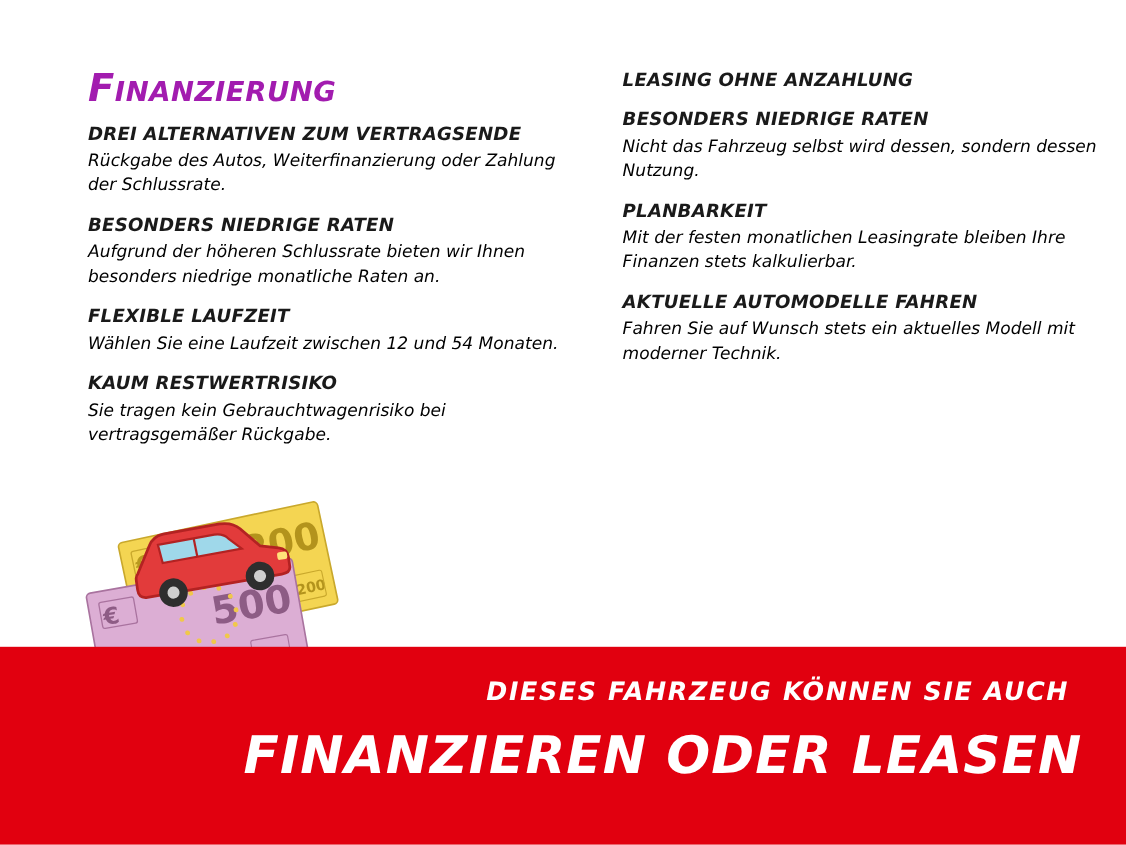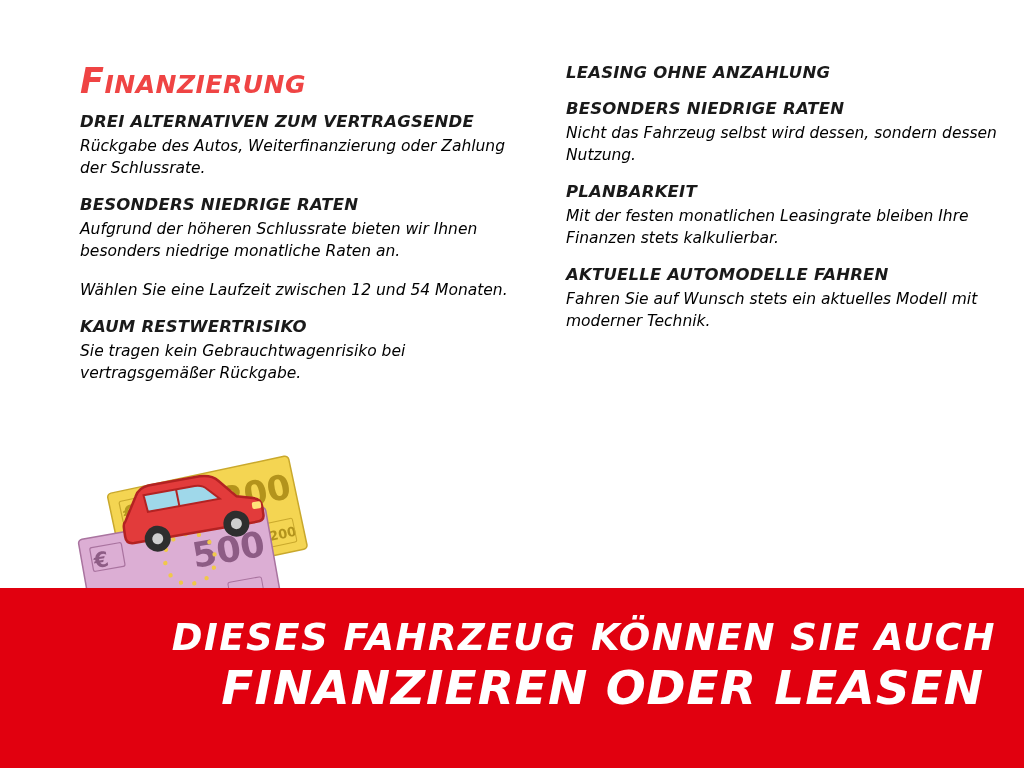--- a/index.html
+++ b/index.html
@@ -34,21 +34,21 @@
   .col {
     width: 470px;
   }
   .col-left  { margin-left: 80px; }
   .col-right { margin-left: 28px; }
 
   .col-title {
     font-family: "DejaVu Sans", sans-serif;
     font-weight: bold;
     font-style: italic;
-    color: #ef4444;
+    color: #a21caf;
     font-size: 35px;
     letter-spacing: 0.5px;
     line-height: 1.0;
     margin: 0 0 14px 0;
     font-variant: small-caps;
     text-transform: capitalize;
   }
 
   .item { margin-bottom: 17px; }
   .item-head {
@@ -76,27 +76,27 @@
   .banner {
     position: absolute;
     left: 0;
     bottom: 0;
     width: 1024px;
     height: 180px;
     background: #e1000f;
   }
   .banner-line1 {
     position: absolute;
-    right: 28px;
+    right: 52px;
     top: 28px;
     color: #ffffff;
     font-family: "DejaVu Sans", sans-serif;
     font-weight: bold;
     font-style: italic;
-    font-size: 37px;
+    font-size: 23px;
     letter-spacing: 1.5px;
     text-transform: uppercase;
     white-space: nowrap;
   }
   .banner-line2 {
     position: absolute;
     right: 40px;
     top: 72px;
     color: #ffffff;
     font-family: "DejaVu Sans", sans-serif;
@@ -131,20 +131,21 @@
         <p class="item-head">Drei Alternativen zum Vertragsende</p>
         <p class="item-body">Rückgabe des Autos, Weiterfinanzierung oder Zahlung der Schlussrate.</p>
       </div>
 
       <div class="item">
         <p class="item-head">Besonders niedrige Raten</p>
         <p class="item-body">Aufgrund der höheren Schlussrate bieten wir Ihnen besonders niedrige monatliche Raten an.</p>
       </div>
 
       <div class="item">
+        <p class="item-head">Flexible Laufzeit</p>
         <p class="item-body">Wählen Sie eine Laufzeit zwischen 12 und 54 Monaten.</p>
       </div>
 
       <div class="item">
         <p class="item-head">Kaum Restwertrisiko</p>
         <p class="item-body">Sie tragen kein Gebrauchtwagenrisiko bei vertragsgemäßer Rückgabe.</p>
       </div>
     </div>
 
     <div class="col col-right">

